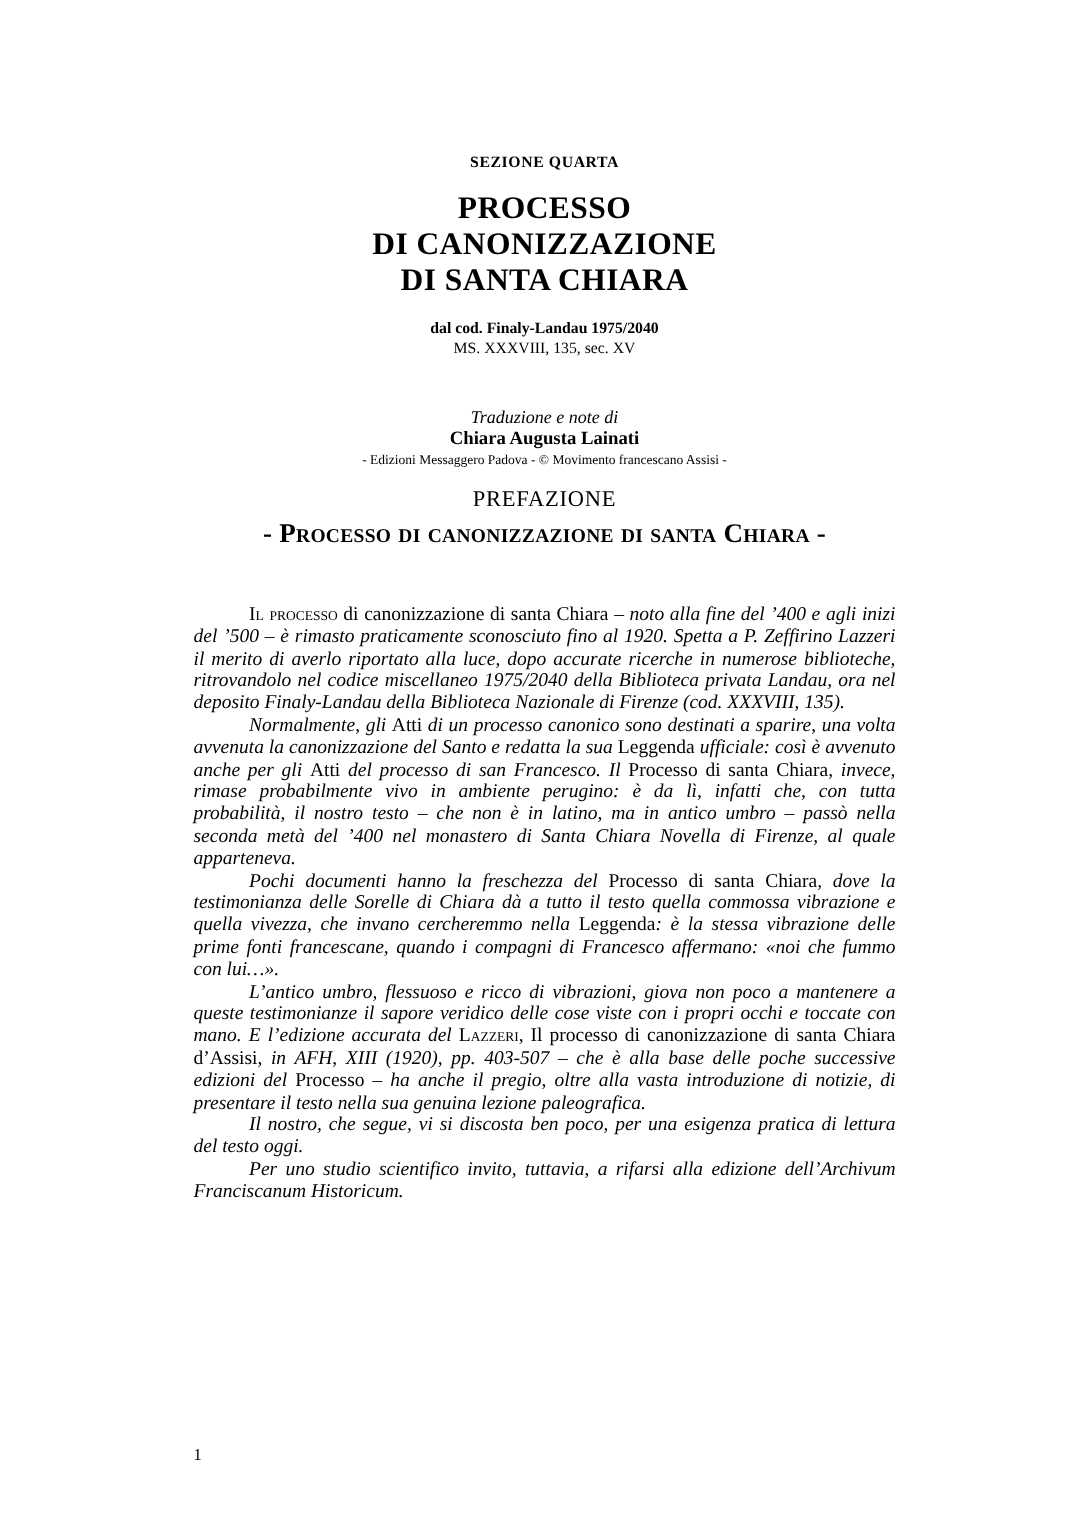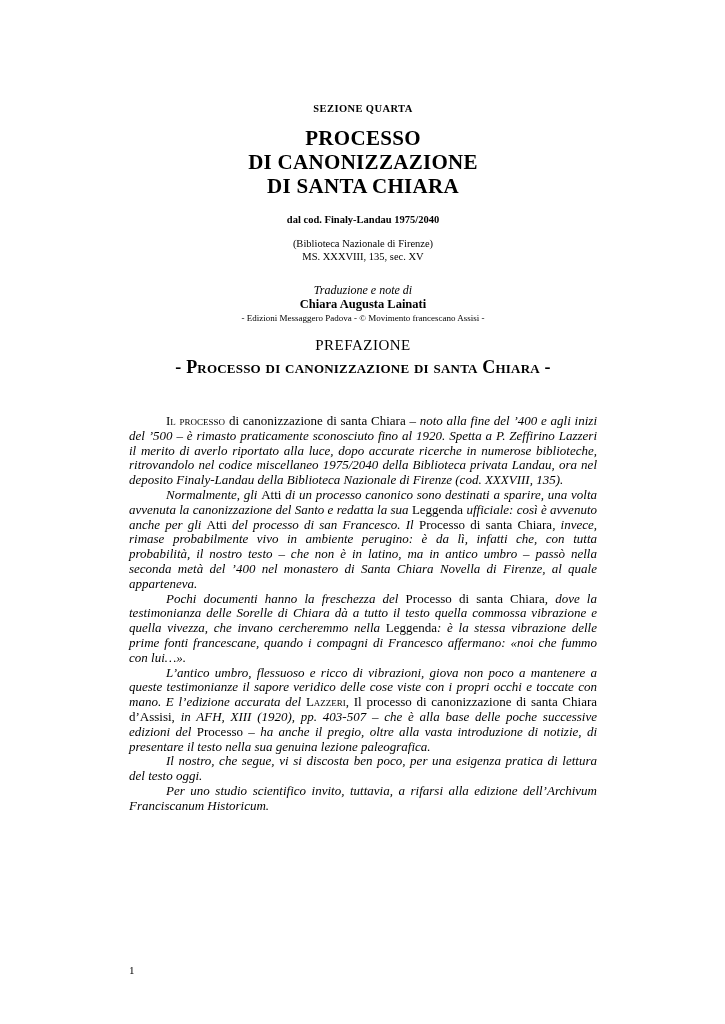--- a/index.html
+++ b/index.html
@@ -43,21 +43,21 @@
   .source-line-2 {
     margin-top: 11px;
     font-size: 10.5px;
     line-height: 13px;
   }
   .source-line-3 {
     font-size: 10.5px;
     line-height: 13px;
   }
   .trad-note {
-    margin-top: 20px;
+    margin-top: 32px;
     font-style: italic;
     font-size: 12px;
     line-height: 14px;
     text-align: center;
   }
   .translator {
     font-weight: bold;
     font-size: 12.5px;
     line-height: 15px;
   }
@@ -110,21 +110,20 @@
     <div class="section-heading">SEZIONE QUARTA</div>
 
     <h1 class="doc-title">
       <span class="title-line">PROCESSO</span>
       <span class="title-line">DI CANONIZZAZIONE</span>
       <span class="title-line">DI SANTA CHIARA</span>
     </h1>
 
     <div class="source-line-1">dal cod. Finaly-Landau 1975/2040</div>
 
-    <div class="source-line-2">(Biblioteca Nazionale di Firenze)</div>
 
     <div class="source-line-3">MS. XXXVIII, 135, sec. XV</div>
 
     <div class="trad-note">Traduzione e note di</div>
 
     <div class="translator">Chiara Augusta Lainati</div>
 
     <div class="edition-line">- Edizioni Messaggero Padova - © Movimento francescano Assisi -</div>
 
     <div class="preface-title">PREFAZIONE</div>

